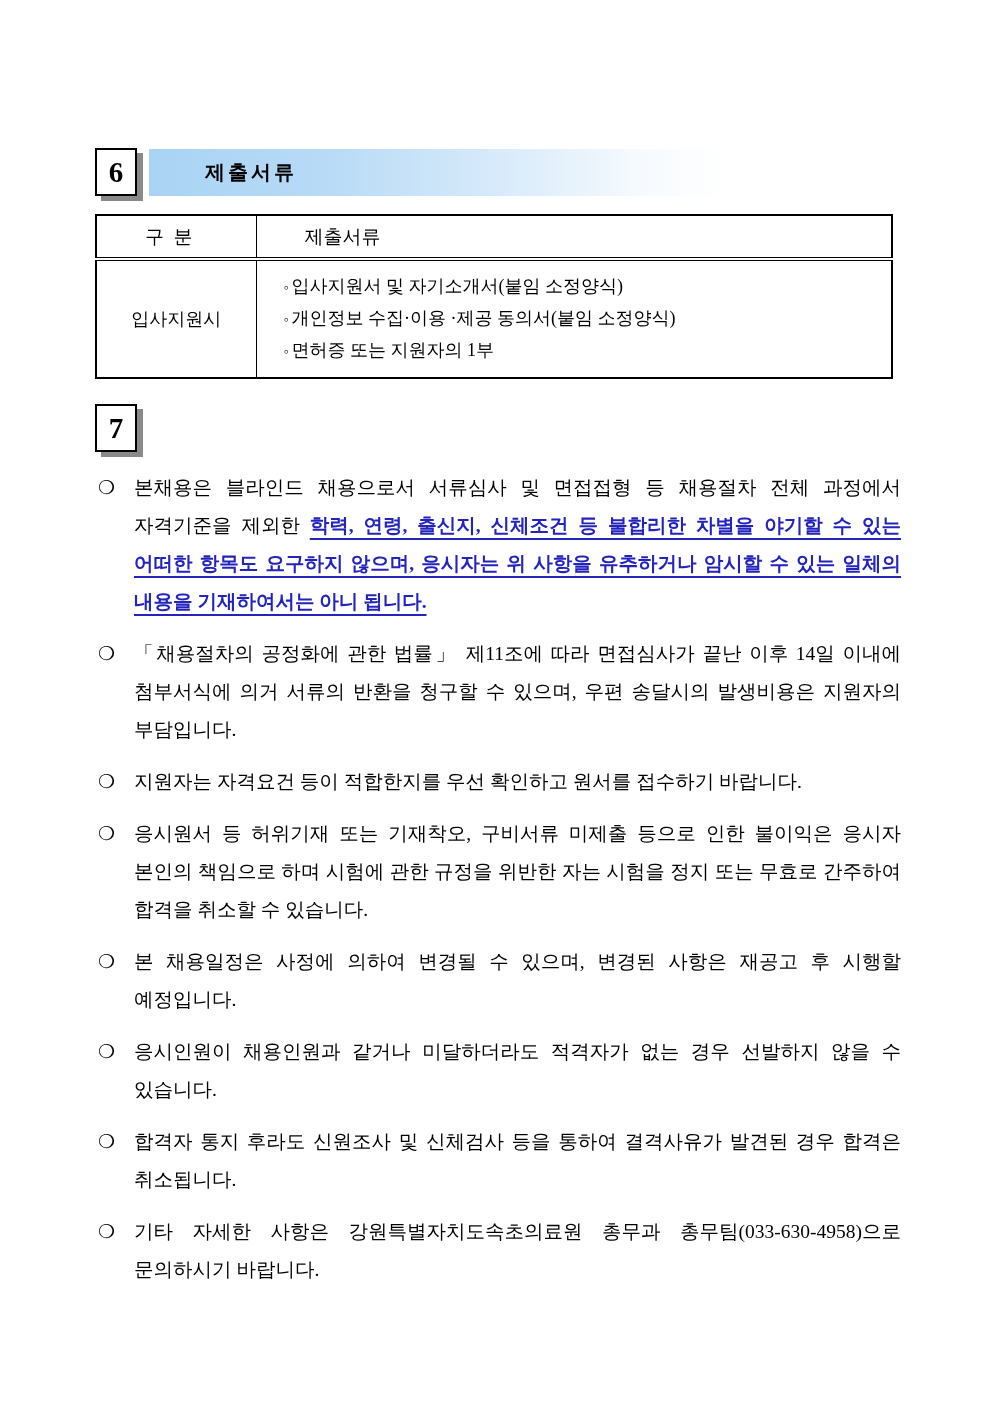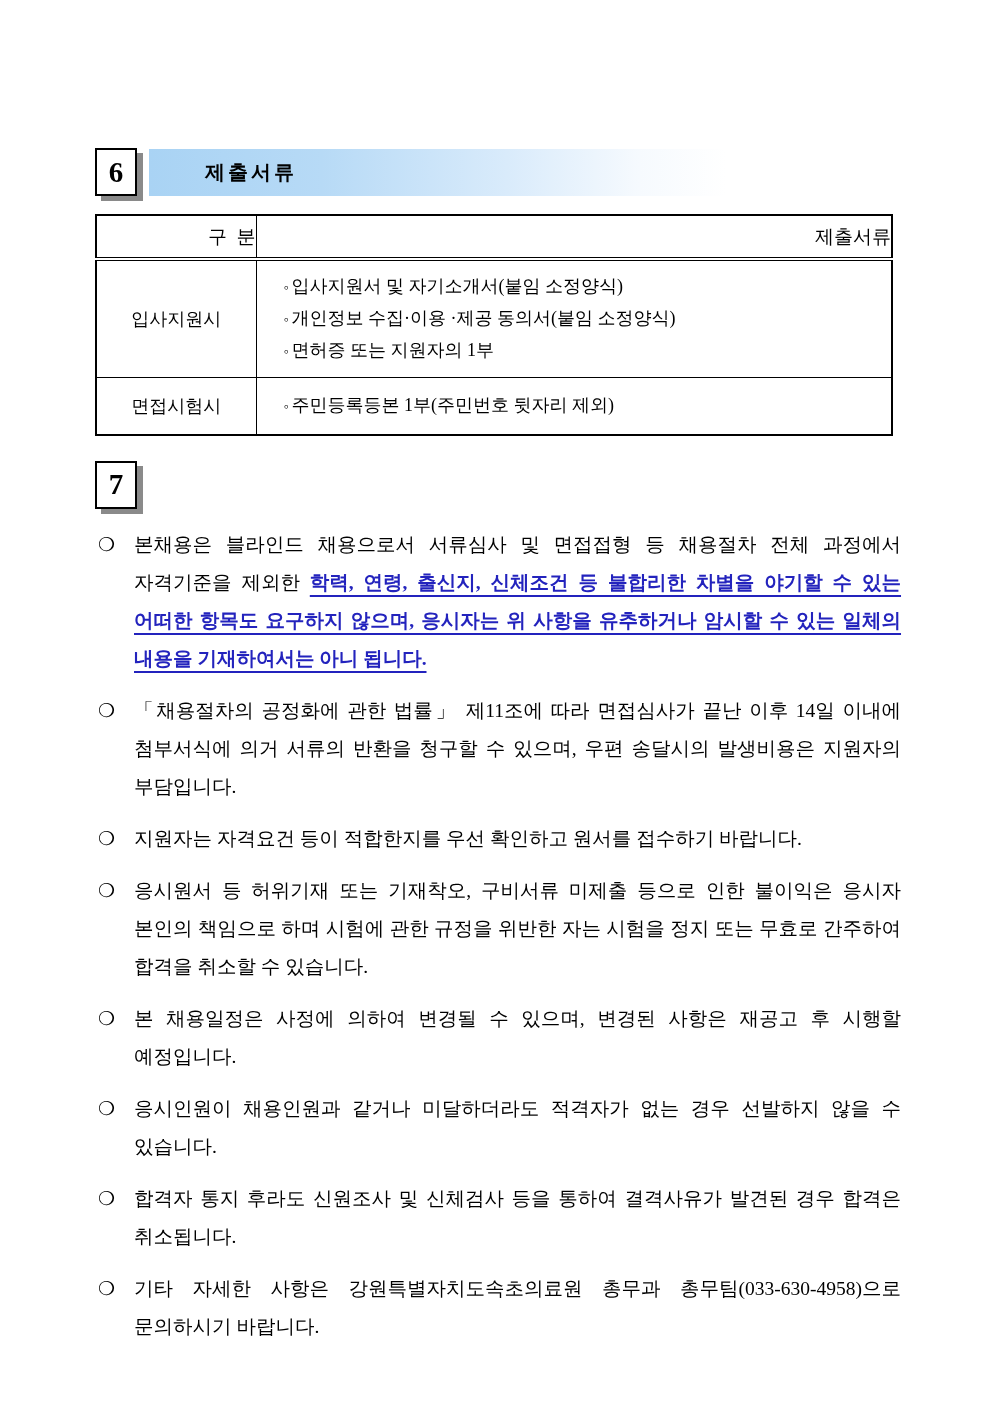--- a/index.html
+++ b/index.html
@@ -36,22 +36,23 @@
   
   table.doc-table {
     width:798px; margin-top:17px;
     border-collapse:collapse;
     border:2px solid #000;
     table-layout:fixed;
   }
   table.doc-table th, table.doc-table td { border:1px solid #000; }
   table.doc-table th {
     height:44px; font-weight:normal; font-size:19px;
-    text-align:right; white-space:pre-wrap;
+    text-align:left; white-space:pre-wrap;
     border-bottom:4px double #000;
+    padding-left:48px;
   }
   td.cat-cell {
     width:160px; text-align:center; font-size:18px;font-family:Liberation Mono, monospace;
   }
   td.items-cell { padding:10px 10px 10px 27px; font-size:18px; }
   .cell-line { line-height:31px; display:flex; align-items:baseline; }
   .small-bullet { font-size:14px; margin-right:3px; flex:0 0 auto; }
   tr.row-apply  { height:101px; }
   tr.row-interview { height:57px; }
 
@@ -111,29 +112,20 @@
           <div class="cell-line">
             <span class="small-bullet">◦</span>
             <span>개인정보 수집·이용 ·제공 동의서(붙임 소정양식)</span>
           </div>
           <div class="cell-line">
             <span class="small-bullet">◦</span>
             <span>면허증 또는 지원자의 1부</span>
           </div>
         </td>
       </tr>
-      <tr class="row-interview">
-        <td class="cat-cell">면접시험시</td>
-        <td class="items-cell">
-          <div class="cell-line">
-            <span class="small-bullet">◦</span>
-            <span>주민등록등본 1부(주민번호 뒷자리 제외)</span>
-          </div>
-        </td>
-      </tr>
     </tbody>
   </table>
 
   <div class="section-header" style="margin-top:25px;">
     <div class="num-box">
       <span>7</span>
     </div>
   </div>
 
   <ul class="notices">

